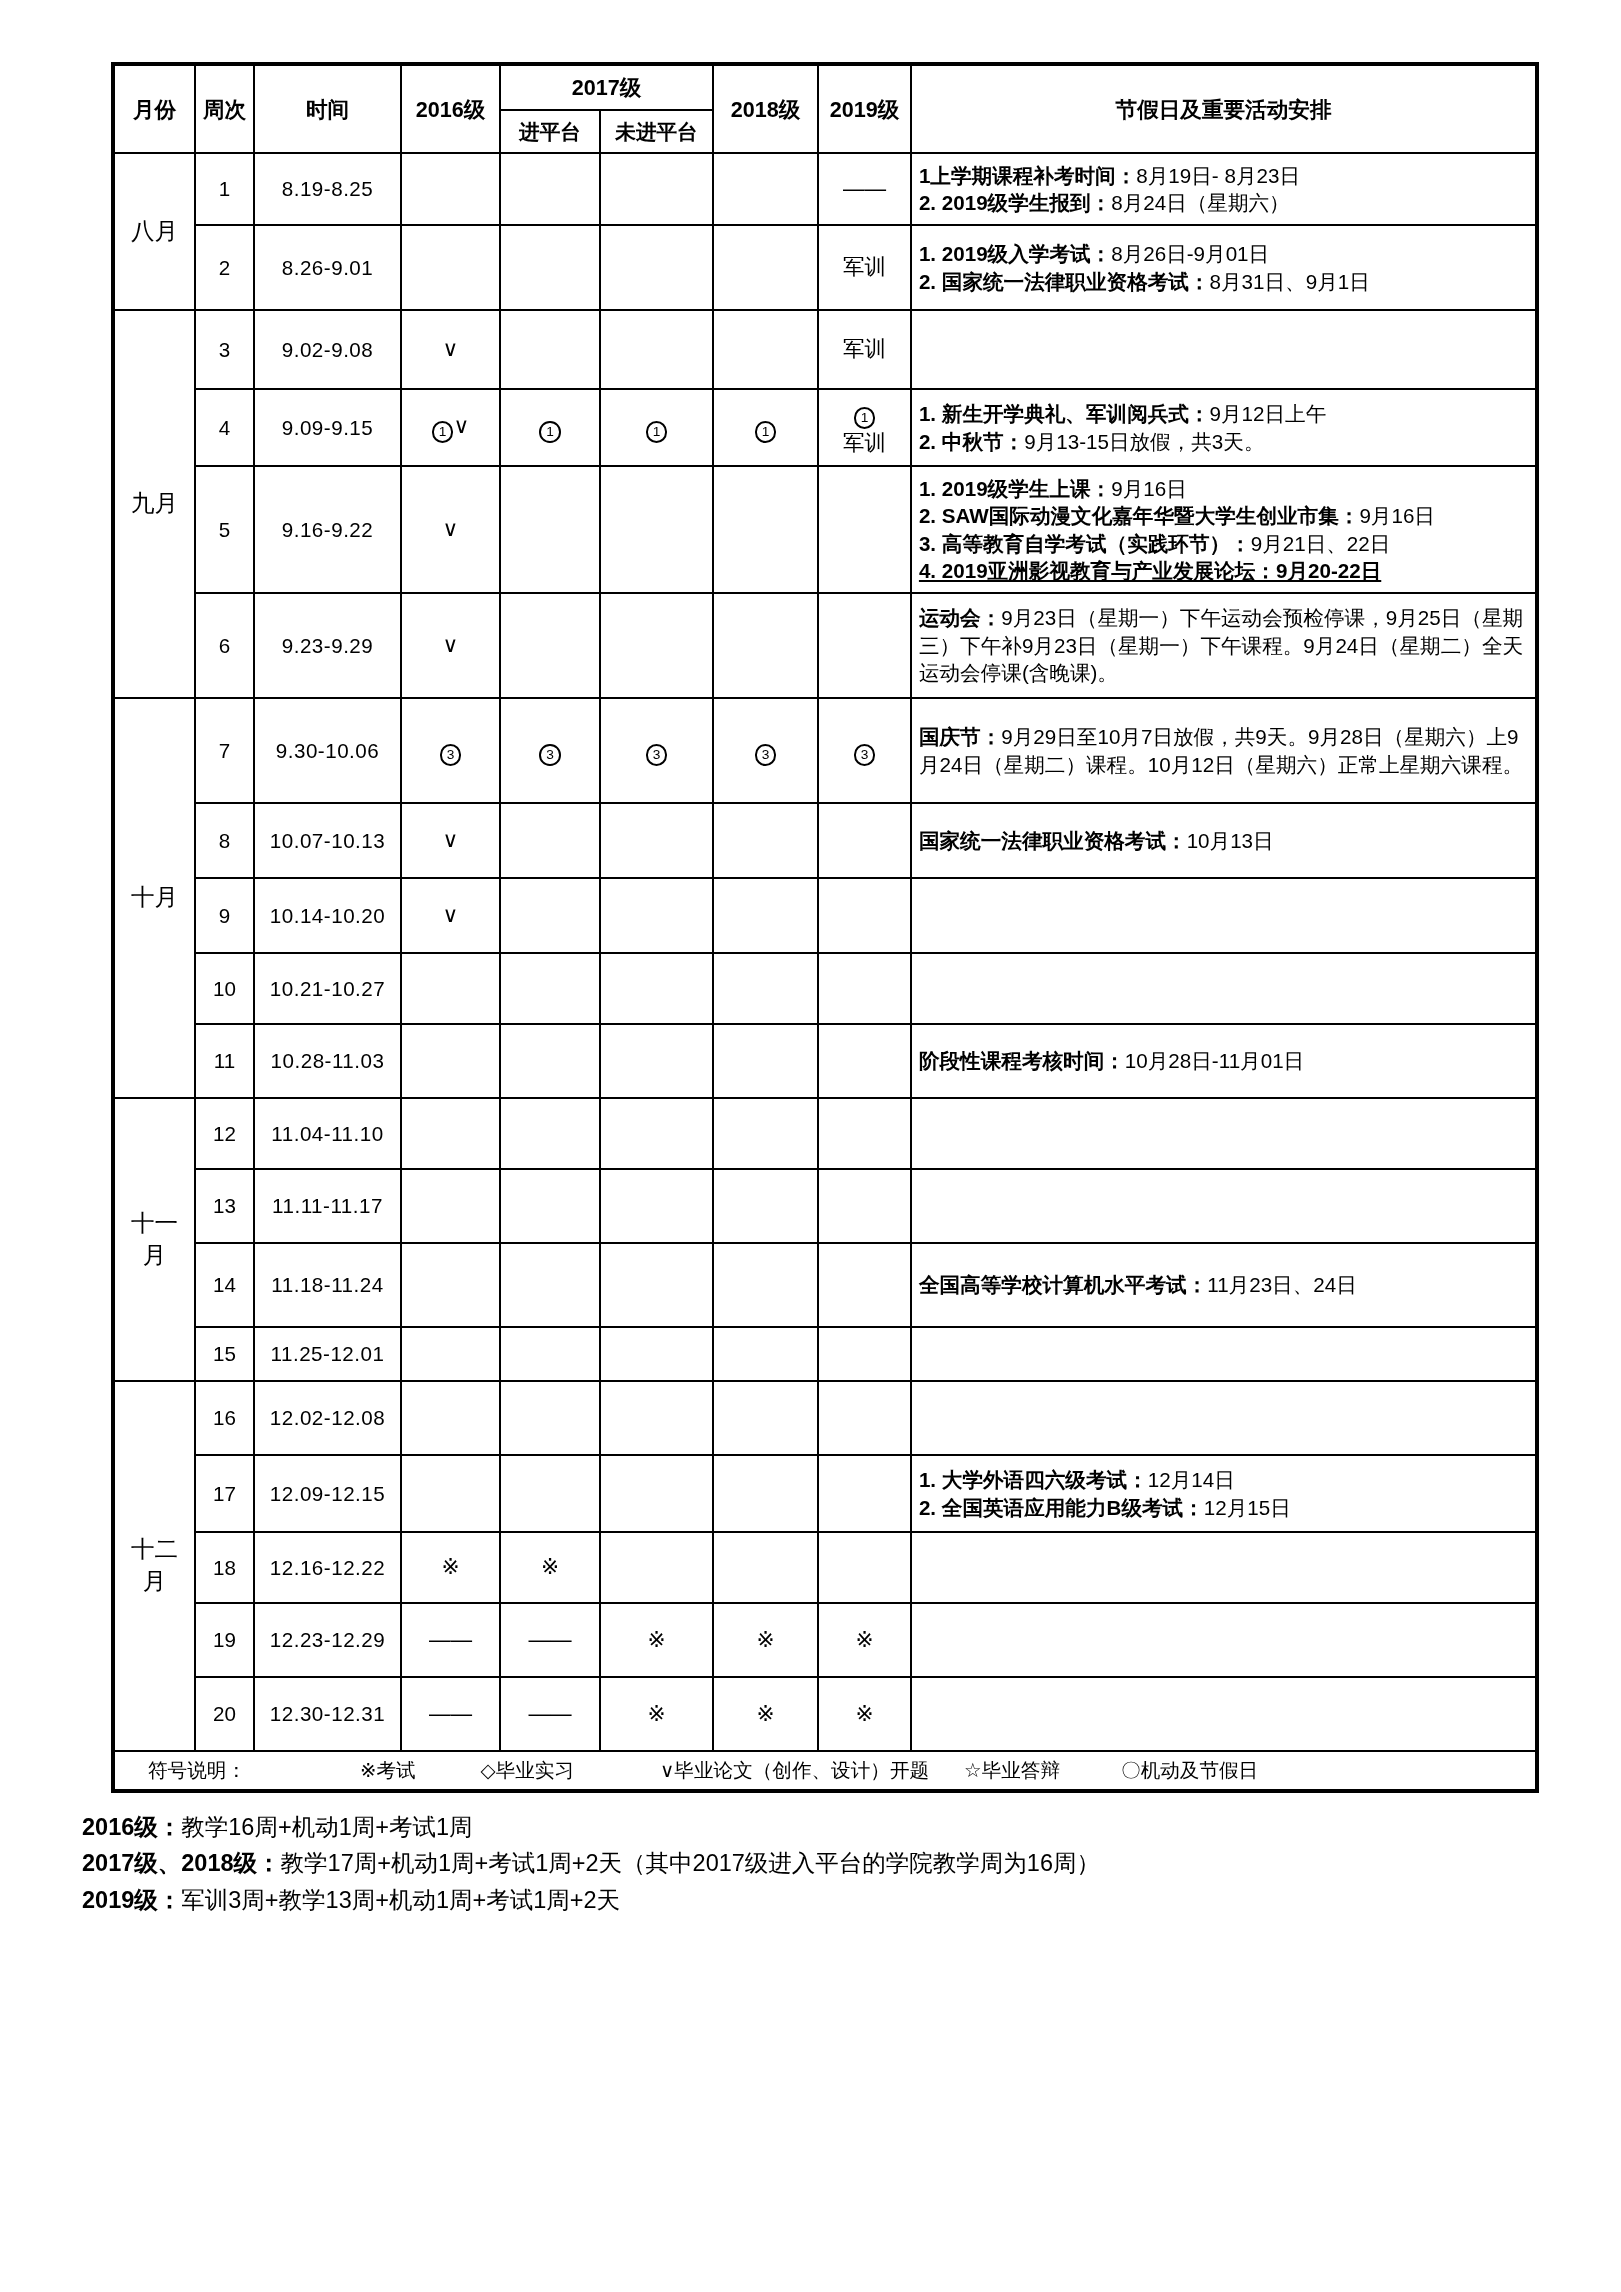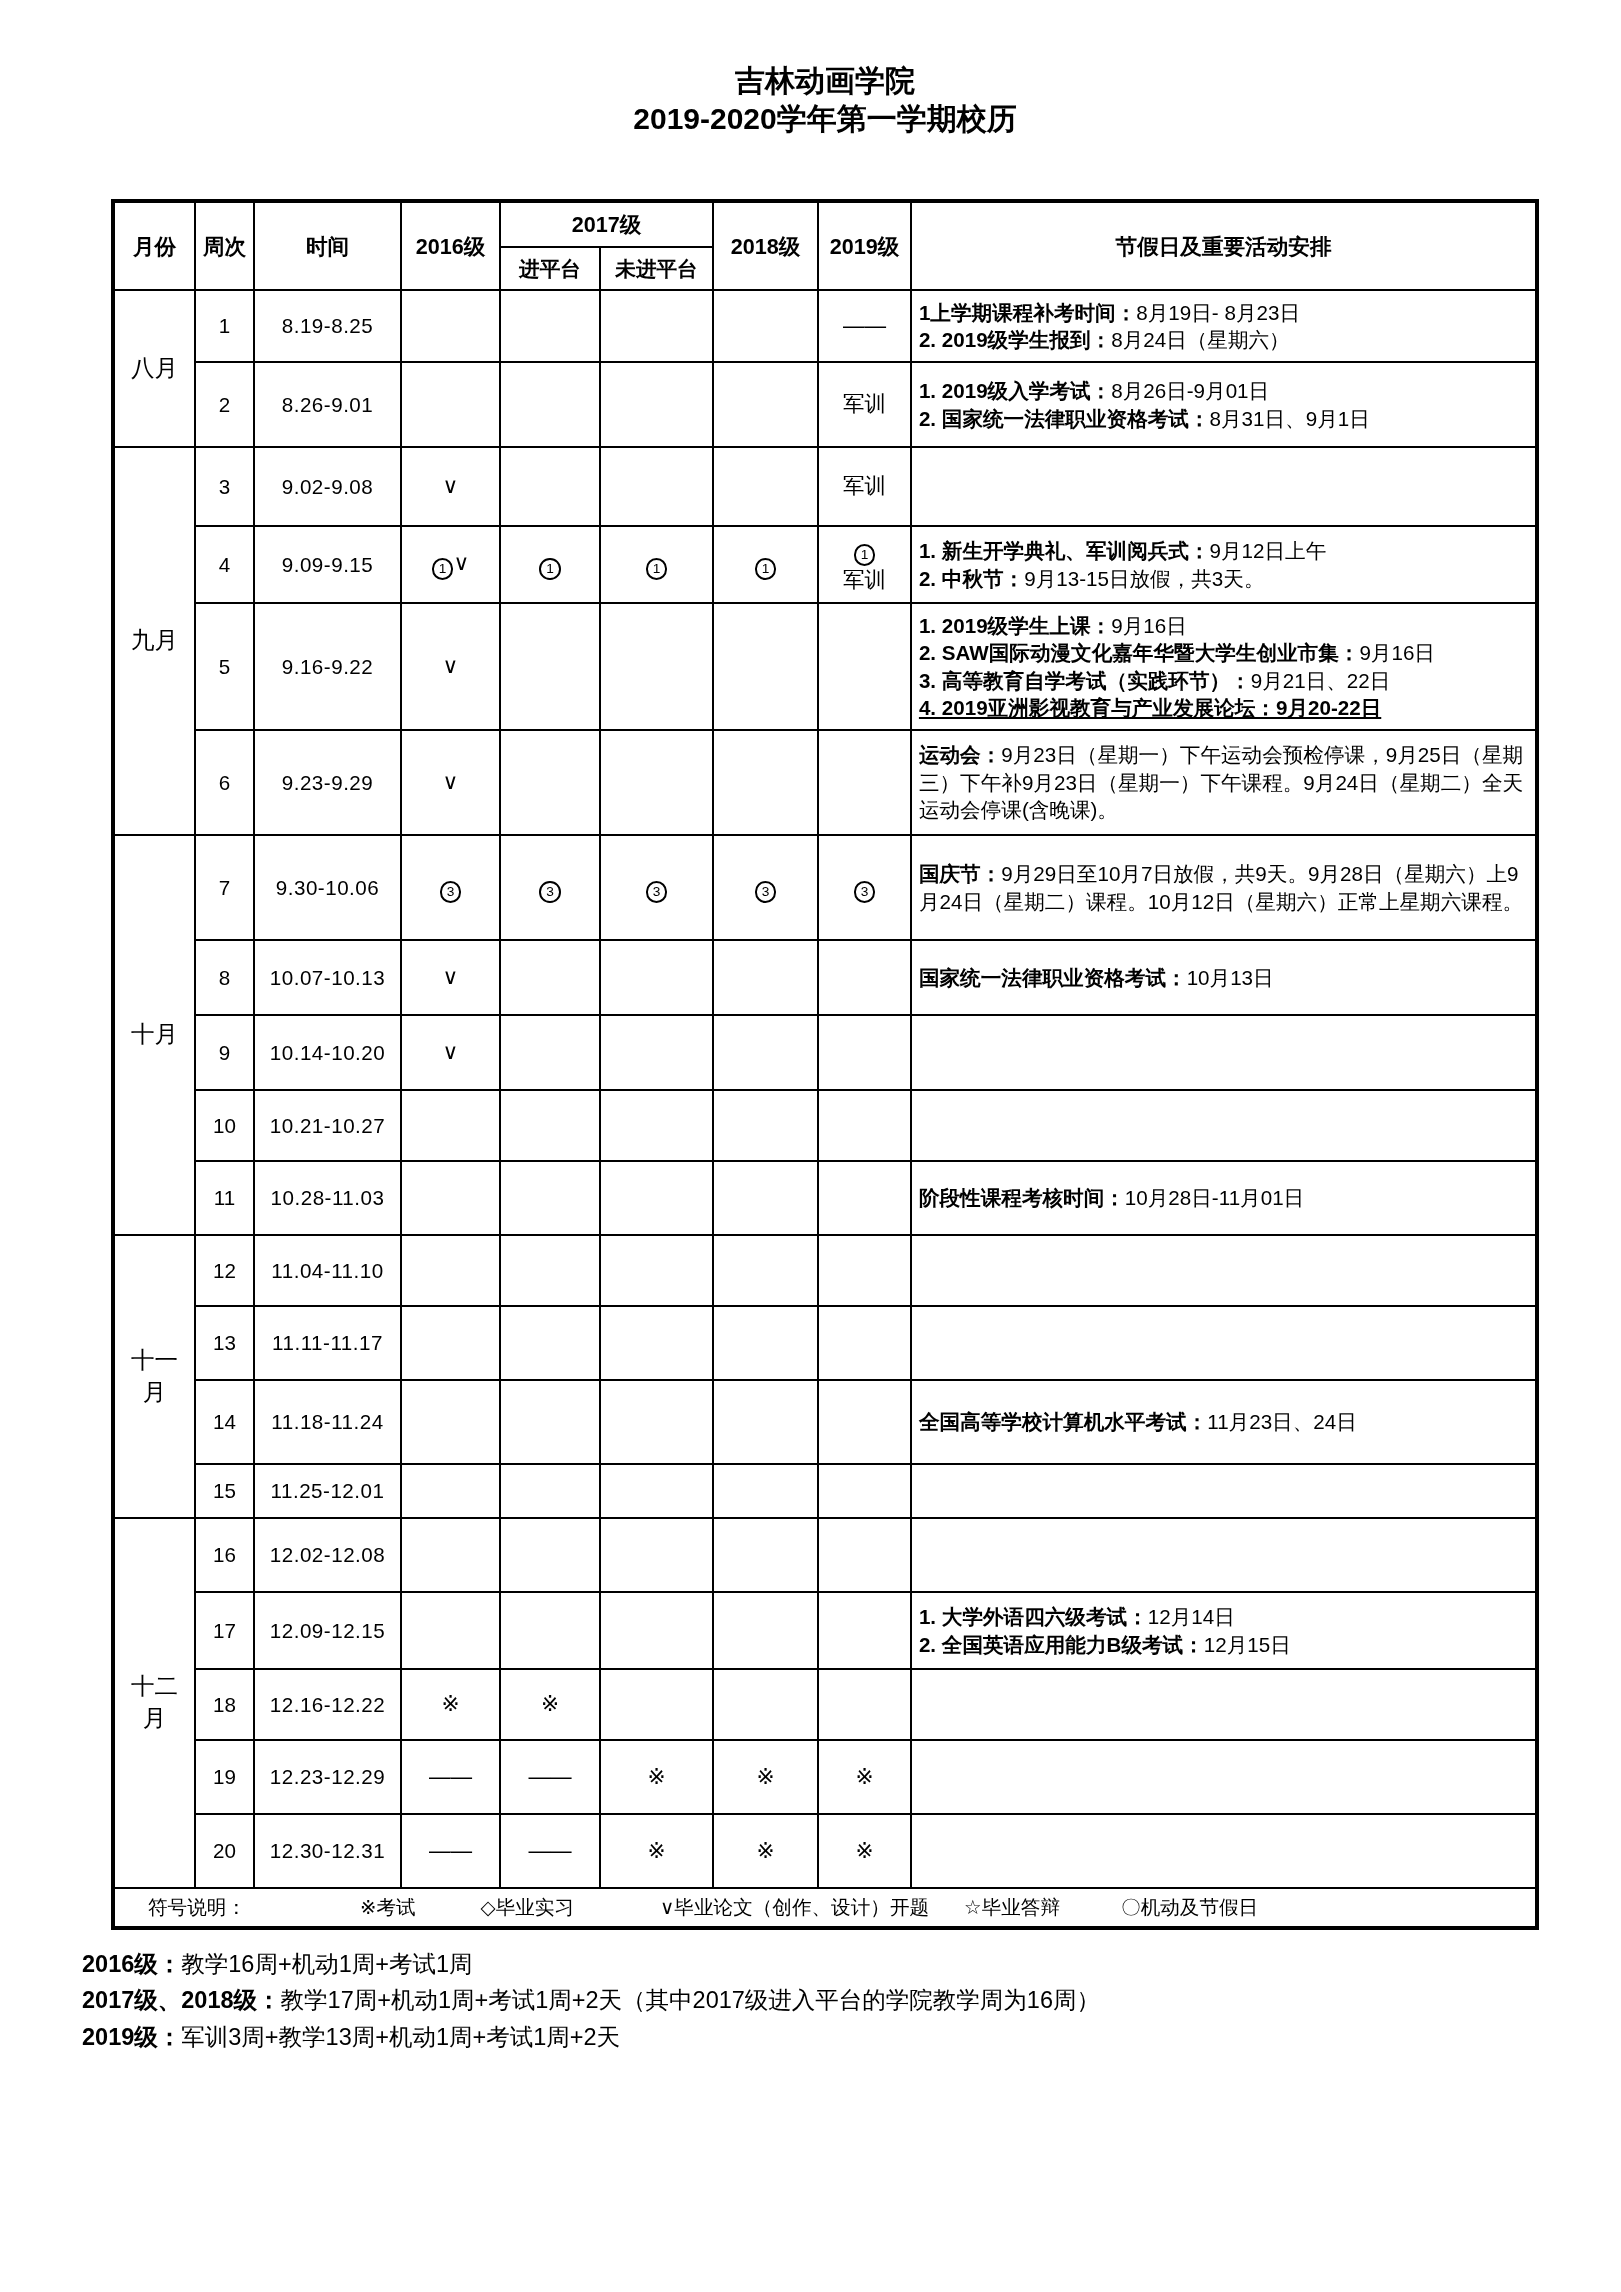--- a/index.html
+++ b/index.html
@@ -61,24 +61,20 @@
   .legend-item-4 { margin-left:61px; }
 
   .footnotes { margin:15.7px 0 0 82px; font-size:23.5px; line-height:1.56; }
   .footnotes .fline b { font-weight:bold; }
 </style>
 </head>
 <body>
 
 <div class="page">
 
-  <div class="titles">
-    <h1>吉林动画学院</h1>
-    <h2>2019-2020学年第一学期校历</h2>
-  </div>
 
   <table class="cal">
     <colgroup>
       <col style="width:82px">
         <col style="width:59px">
         <col style="width:147px">
       <col style="width:99px">
         <col style="width:100px">
         <col style="width:113px">
       <col style="width:105px">

